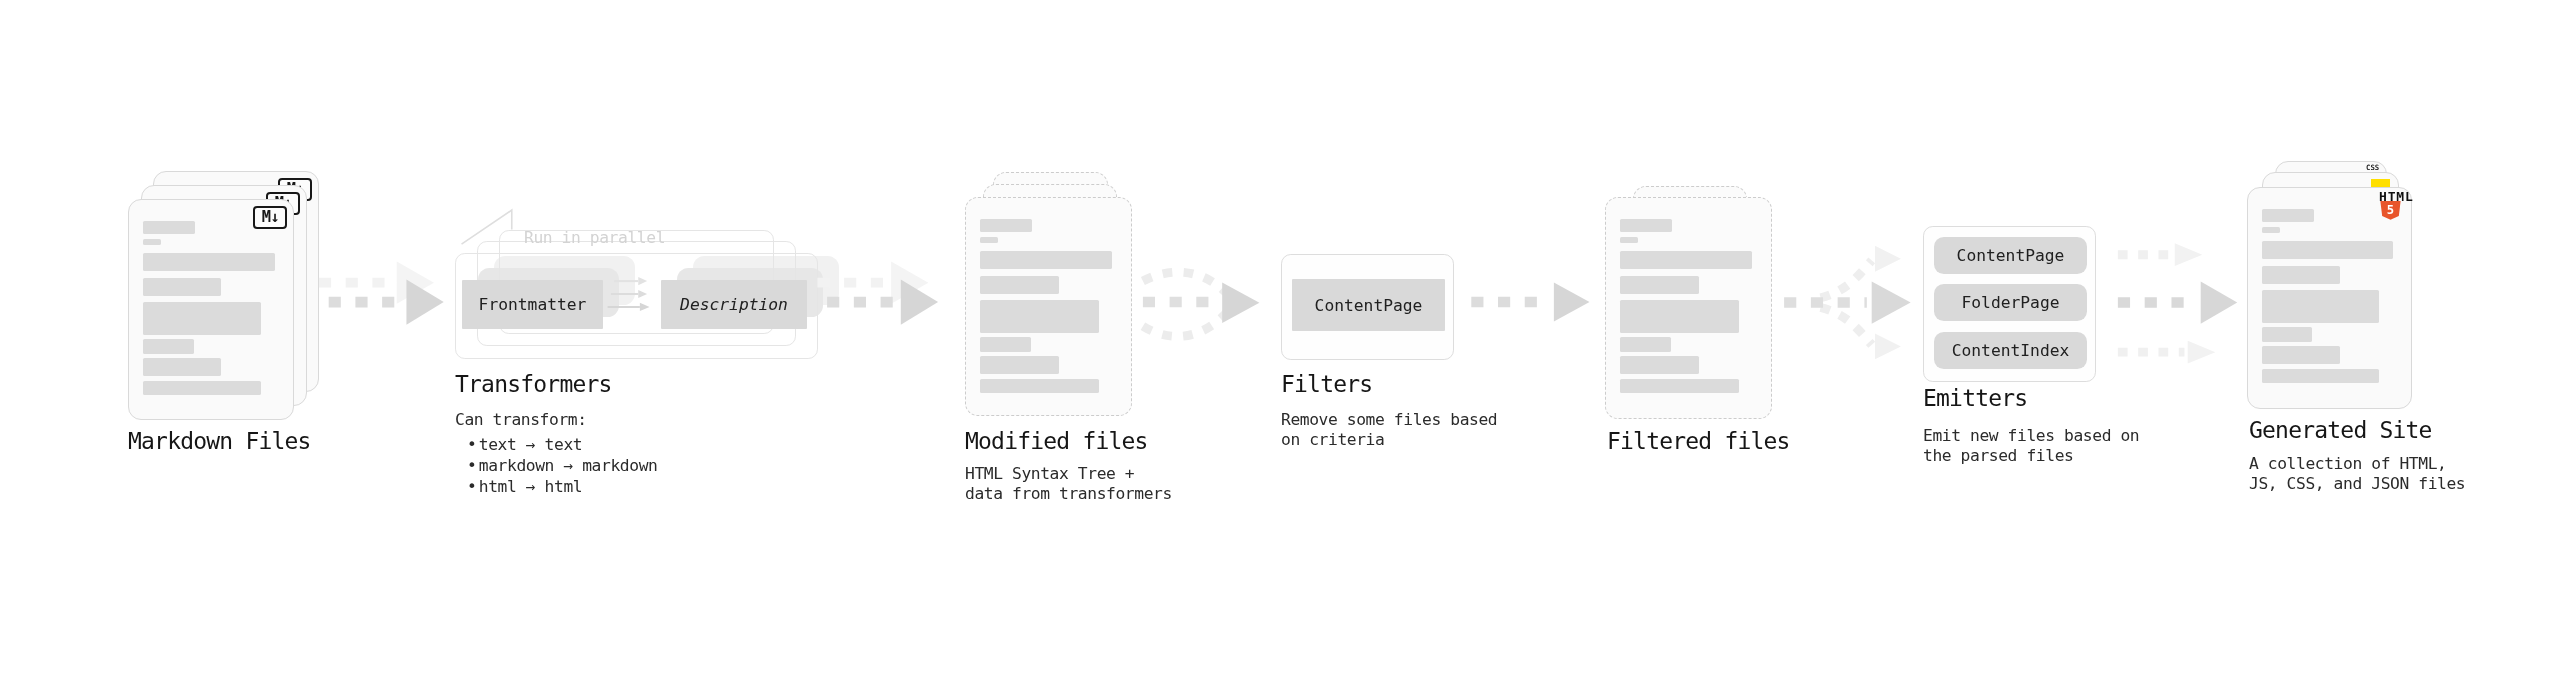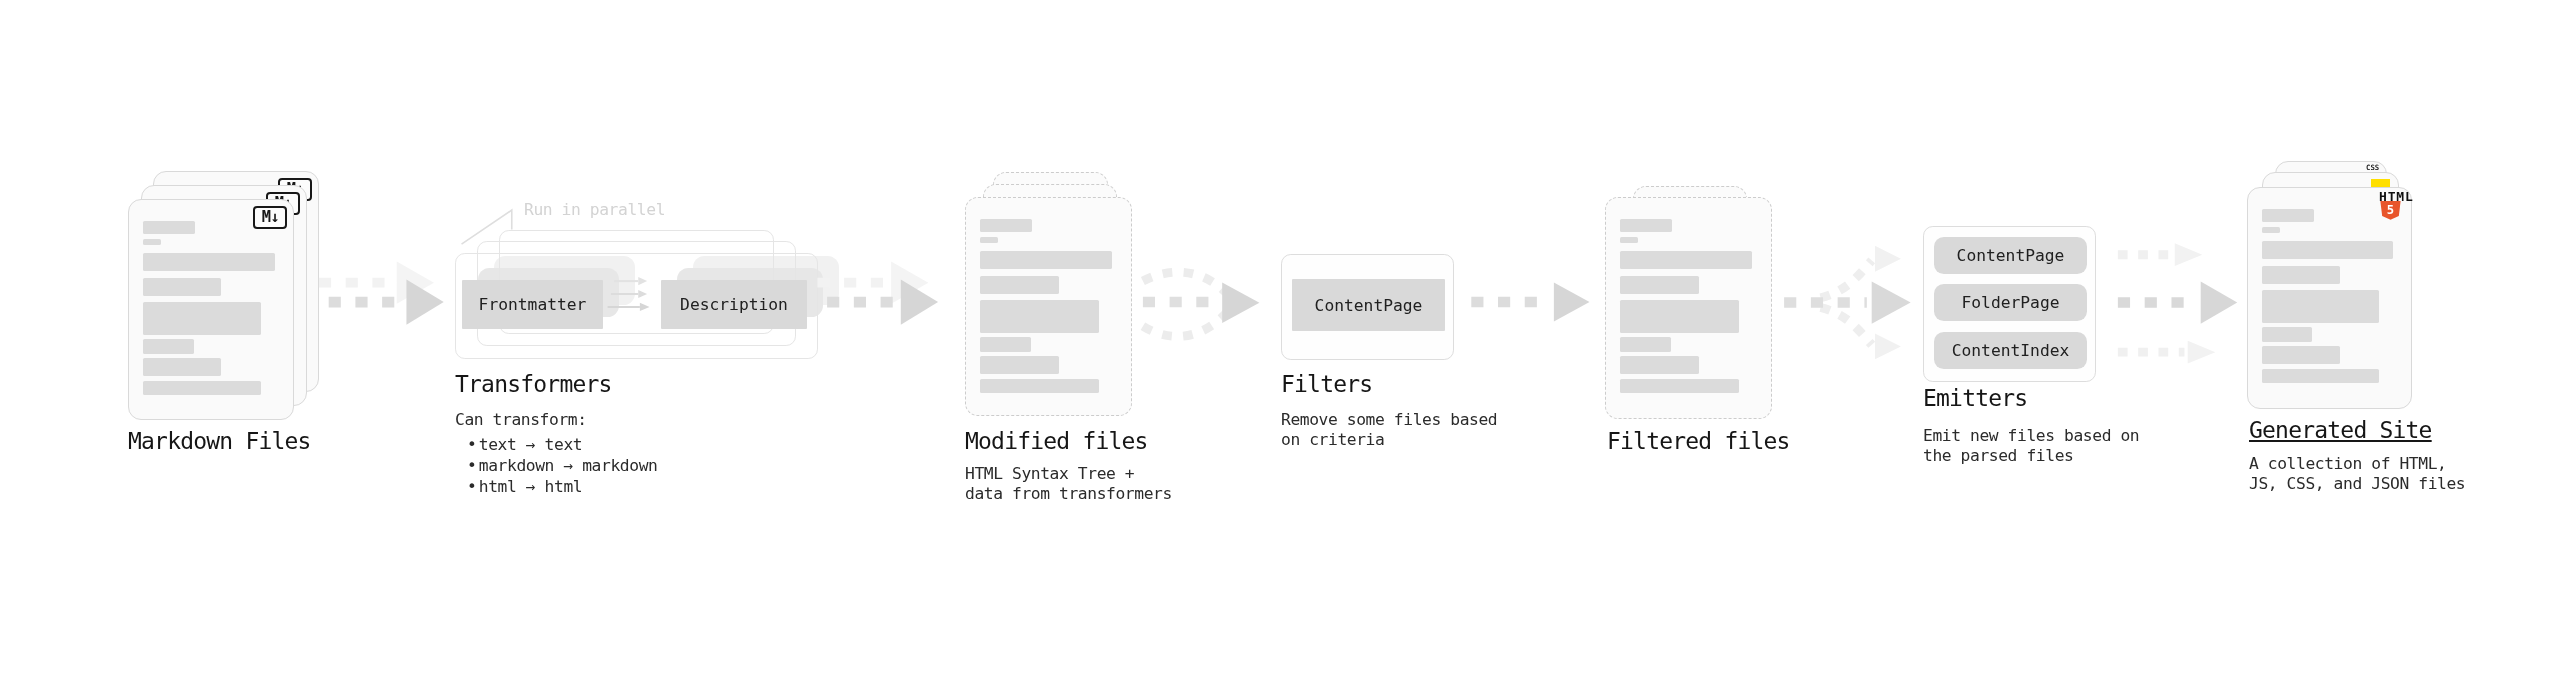--- a/index.html
+++ b/index.html
@@ -59,21 +59,21 @@
 
   
   .obox{position:absolute;border:1.6px solid #dddddd;border-radius:9.8px;background:#fefefe;box-sizing:border-box;}
 
   .heading{position:absolute;font-size:23px;line-height:28px;color:#161616;letter-spacing:-0.8px;white-space:nowrap;}
   .desc{position:absolute;font-size:16.3px;line-height:20.3px;color:#2b2b2b;letter-spacing:-0.4px;white-space:nowrap;}
   .desc.lh24{line-height:19.5px;}
   .bullets{position:absolute;font-size:16.3px;line-height:21px;color:#2b2b2b;letter-spacing:-0.4px;white-space:nowrap;}
   .bullet-row{display:flex;}
   .bullet-dot{width:14px;text-align:center;margin-left:9.8px;}
-  .annotation{position:absolute;font-size:16.3px;color:var(--muted);letter-spacing:-0.4px;white-space:nowrap;}
+  .annotation{position:absolute;font-size:16.3px;color:var(--muted);letter-spacing:-0.4px;white-space:nowrap;margin-top:28px;}
 </style>
 </head>
 <body>
 
 <div id="canvas">
 
   <div class="abs">
     <div class="card" style="left:153px;top:171px;width:166px;height:221px;">
       <div class="md-badge">M↓</div>
     </div>
@@ -110,21 +110,21 @@
     <div class="pill-ghost back" style="left:494px;top:256px;width:141px;height:49px;"></div>
     <div class="pill-ghost mid" style="left:478px;top:268px;width:141px;height:49px;"></div>
     <div class="pill-ghost back" style="left:693px;top:256px;width:146px;height:49px;"></div>
     <div class="pill-ghost mid" style="left:677px;top:268px;width:146px;height:49px;"></div>
 
     <div class="tbox" style="left:499px;top:230px;width:275px;height:104px;"></div>
     <div class="tbox" style="left:477px;top:241px;width:319px;height:105px;"></div>
     <div class="tbox" style="left:455px;top:253px;width:363px;height:106px;"></div>
 
     <div class="pill" style="left:462px;top:280px;width:141px;height:49px;">Frontmatter</div>
-    <div class="pill" style="left:661px;top:280px;width:146px;height:49px;">Description</div>
+    <div class="pill" style="left:661px;top:280px;width:146px;height:49px;font-style:italic;">Description</div>
 
     <svg class="abs" style="left:606px;top:273px;" width="50" height="42" viewBox="0 0 62 52">
       <line x1="10" y1="10" x2="40" y2="10" stroke="#e2e2e2" stroke-width="2.5"></line>
         <polygon points="40,5 40,15 51,10" fill="#e2e2e2"></polygon>
       <line x1="6" y1="26" x2="40" y2="26" stroke="#dcdcdc" stroke-width="2.5"></line>
         <polygon points="40,21 40,31 51,26" fill="#dcdcdc"></polygon>
       <line x1="2" y1="42" x2="42" y2="42" stroke="#d6d6d6" stroke-width="2.5"></line>
         <polygon points="42,37 42,47 54,42" fill="#d6d6d6"></polygon>
     </svg>
 
@@ -272,21 +272,21 @@
           <div class="bar" style="width: 38%; height: 13px; margin-bottom: 4.9px;"></div>
           <div class="bar" style="width: 13%; height: 6.5px; margin-bottom: 8.1px;"></div>
           <div class="bar" style="width: 96%; height: 18px; margin-bottom: 6.5px;"></div>
           <div class="bar" style="width: 57%; height: 18px; margin-bottom: 6.5px;"></div>
           <div class="bar" style="width: 86%; height: 32.5px; margin-bottom: 4.1px;"></div>
           <div class="bar" style="width: 37%; height: 14.6px; margin-bottom: 4.1px;"></div>
           <div class="bar" style="width: 57%; height: 18.7px; margin-bottom: 4.9px;"></div>
           <div class="bar" style="width: 86%; height: 14px; margin-bottom: 0px;"></div>
         </div>
     </div>
-    <div class="heading" style="left:2249px;top:416px;text-decoration:underline;">Generated Site</div>
+    <div class="heading" style="left:2249px;top:416px;">Generated Site</div>
     <div class="desc lh24" style="left:2249px;top:454px;">
       <div>A collection of HTML,</div>
       <div>JS, CSS, and JSON files</div>
     </div>
   </div>
 
 </div>
 
 
 </body></html>

